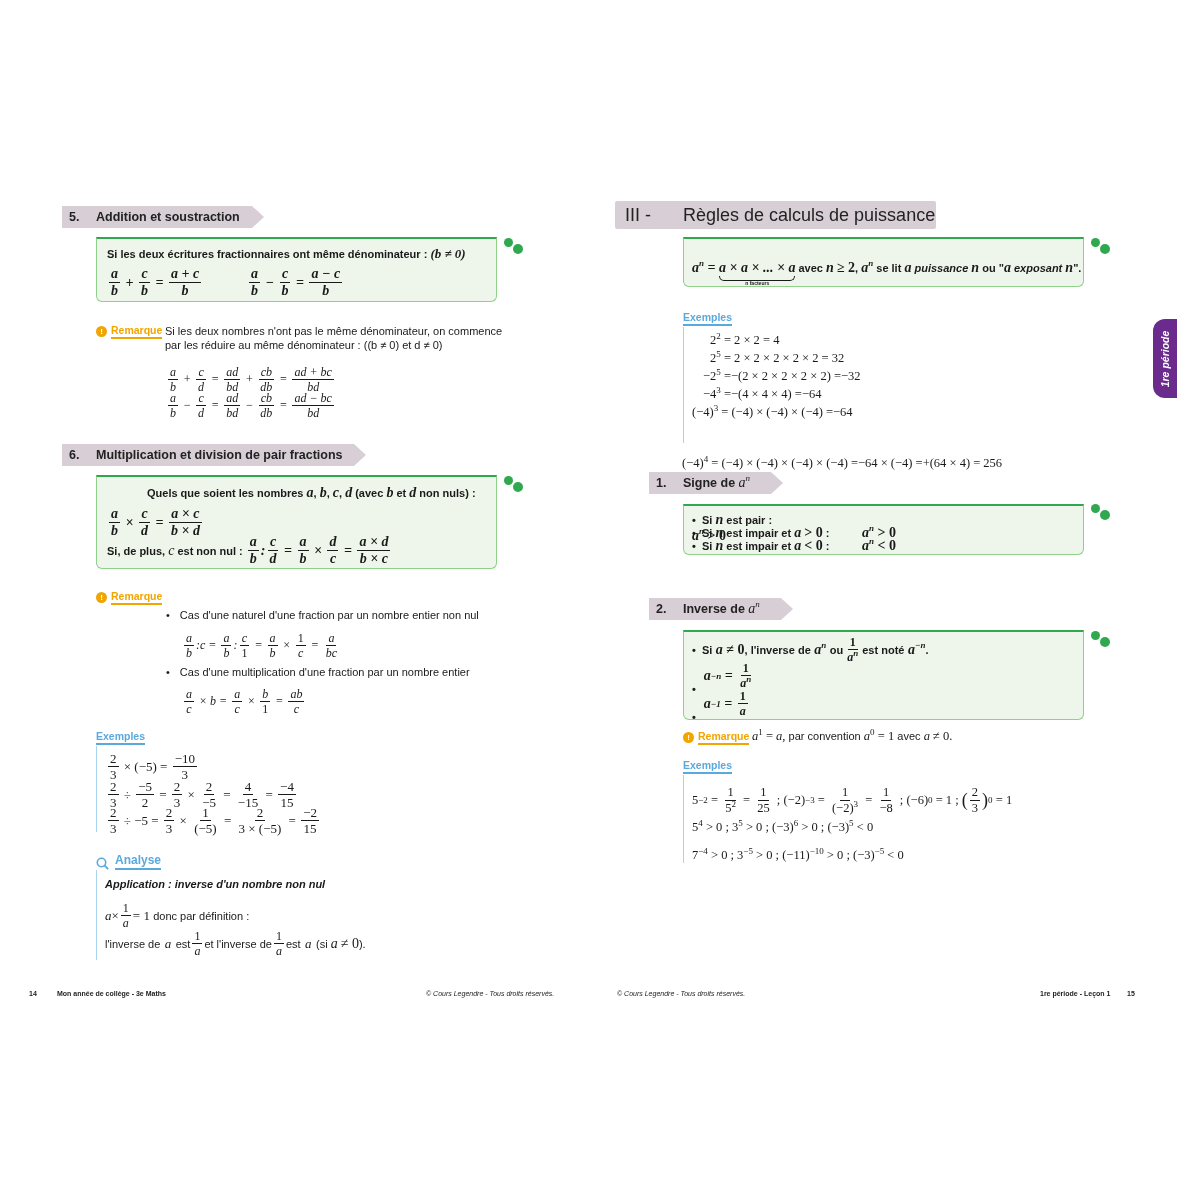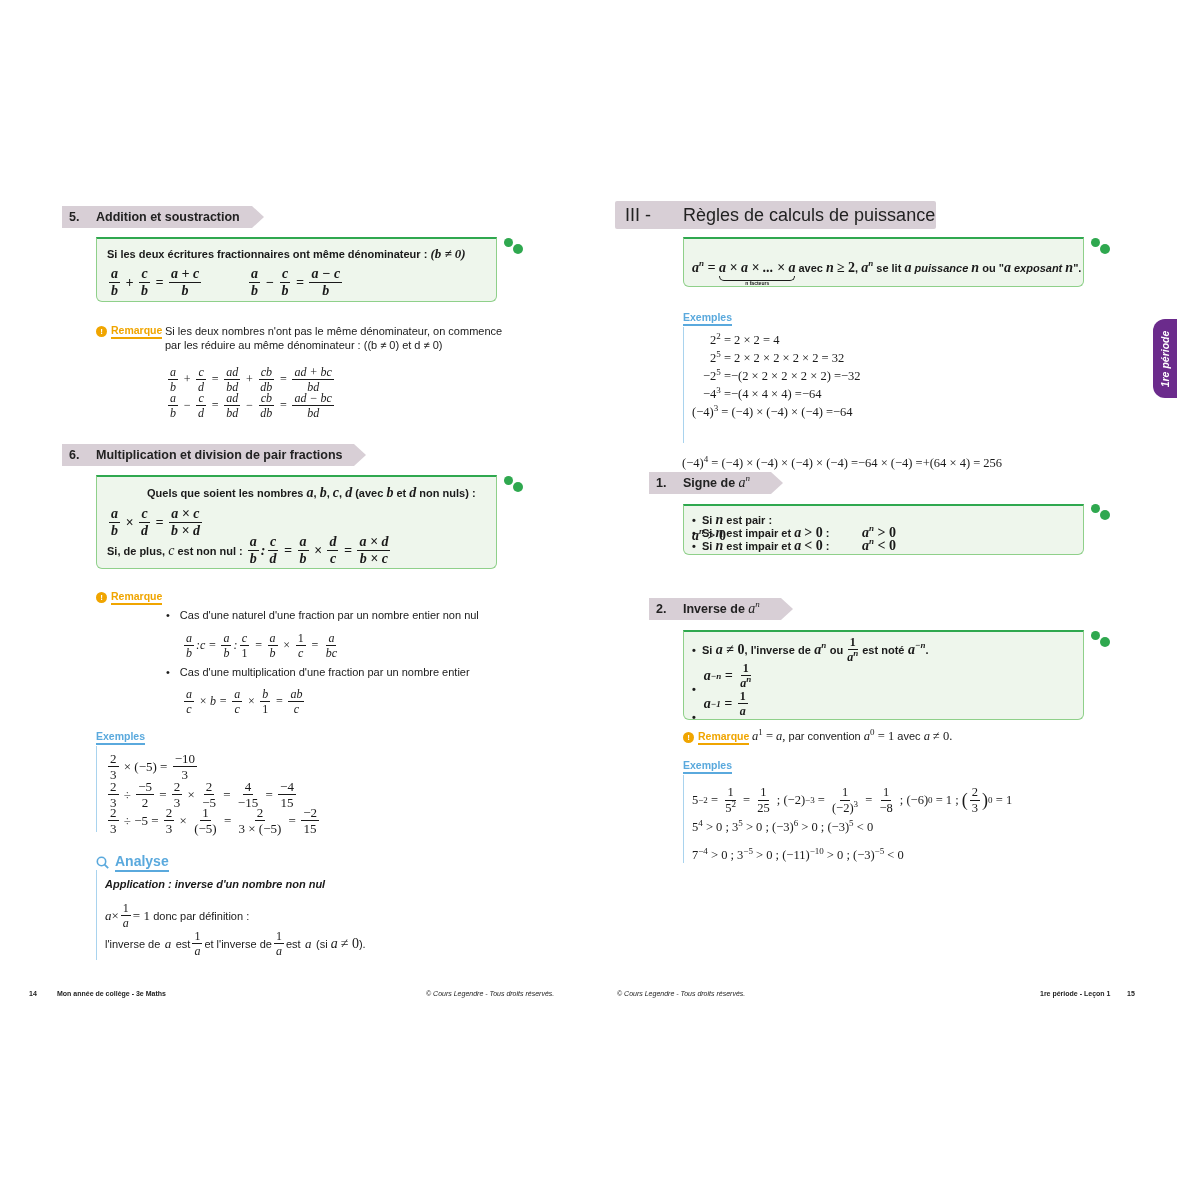--- a/index.html
+++ b/index.html
@@ -309,21 +309,21 @@
       <span>(−5)</span>
     </span>&nbsp;=&nbsp;<span class="frac">
       <span>2</span>
       <span>3 × (−5)</span>
     </span>&nbsp;=&nbsp;<span class="frac">
       <span>−2</span>
       <span>15</span>
     </span>
 </div>
 
-<div style="position:absolute; left:96px; top:853px; display:flex; align-items:center; font-size:14px; font-weight:bold; color:#5aa9dd;">
+<div style="position:absolute; left:96px; top:853px; display:flex; align-items:flex-end; font-size:12px; font-weight:bold; color:#5aa9dd;">
   <svg width="13" height="13" viewBox="0 0 13 13" style="margin-right:6px;">
     <circle cx="5.5" cy="5.5" r="4.2" fill="none" stroke="#5aa9dd" stroke-width="1.6"></circle>
     <line x1="8.6" y1="8.6" x2="12.2" y2="12.2" stroke="#5aa9dd" stroke-width="1.8"></line>
   </svg>
   <span style="border-bottom:2px solid #5aa9dd; padding-bottom:1px;">Analyse</span>
 </div>
 <div class="vline" style="left:96px; top:870px; height:90px;"></div>
 <div class="txt bold" style="position:absolute; left:105px; top:878px;font-style:italic;">Application : inverse d'un nombre non nul</div>
 <div style="position:absolute; left:105px; top:902px; display:flex; align-items:center;">
   <span class="math mi" style="font-size:13px;">a</span>

